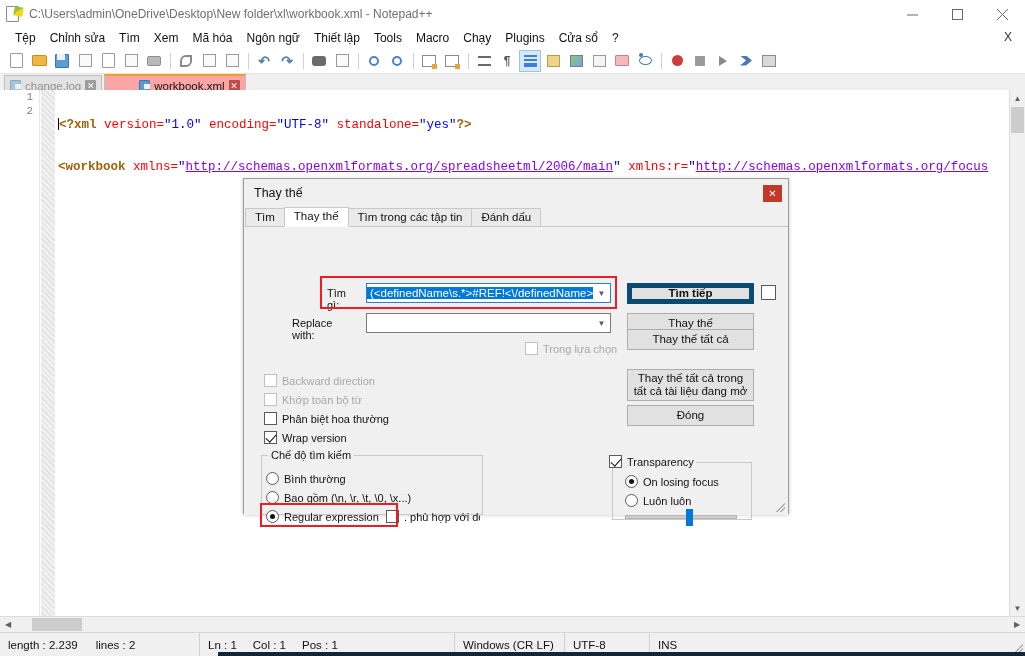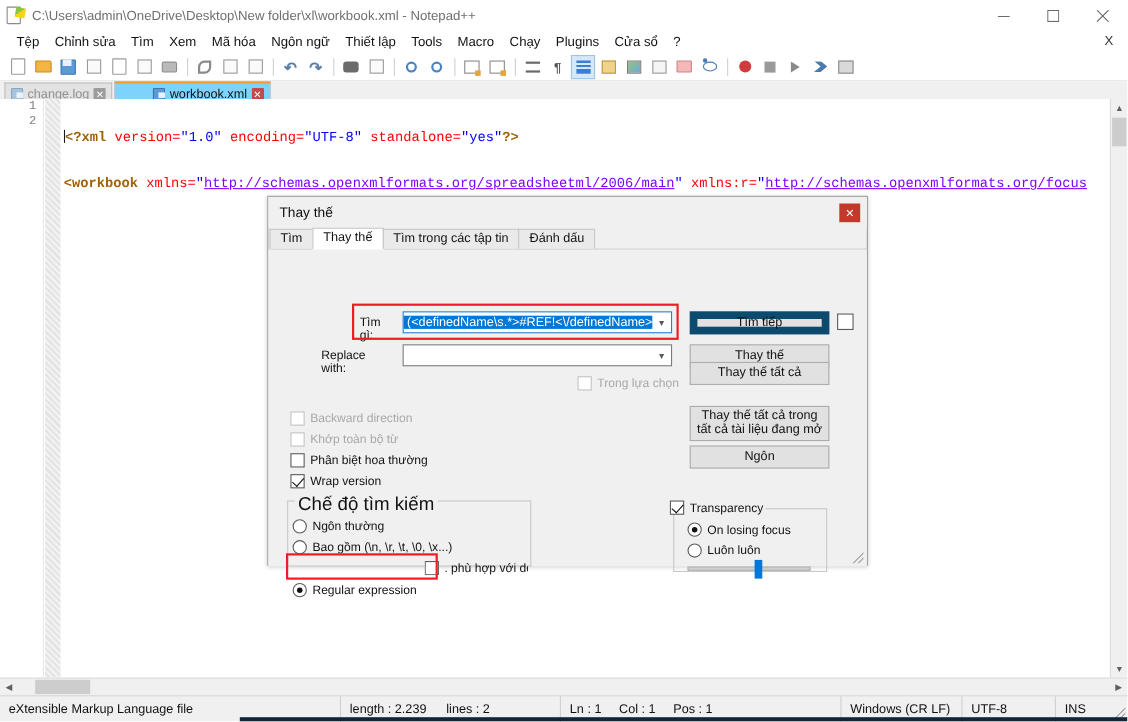--- a/index.html
+++ b/index.html
@@ -98,21 +98,21 @@
     height:22px; background:#f0f0f0; display:flex; align-items:flex-end;
     border-bottom:1px solid #b5b5b5; padding-left:4px;
   }
   .tab{
     height:20px; display:flex; align-items:center; gap:4px;
     padding:0 5px 0 5px; font-size:11.5px;
     background:#e2e2e2; border:1px solid #c0c0c0; border-bottom:none;
     margin-right:2px; color:#909090; position:relative;
   }
   .tab.active{
-    background:#7dd3fc; color:#111; border-top:2px solid #f0a030;
+    background:#fca5a5; color:#111; border-top:2px solid #f0a030;
     height:21px;
     padding-left:34px;
   }
   .tabicon{width:11px;height:11px;background:#5a9ad6;border:1px solid #3d76ad;border-radius:1px;position:relative;flex:none;}
   .tabicon:after{content:"";position:absolute;left:4px;top:3px;width:6px;height:5px;background:#eaf2fb;}
   .tabicon.gray{background:#a8c4dd;border-color:#8aa8c4;}
   .tabclose{
     width:11px;height:11px;background:#c14b4b;color:#fff;font-size:9px;
     display:flex;align-items:center;justify-content:center;border-radius:1px;
     font-family:"Liberation Sans",sans-serif;
@@ -235,21 +235,21 @@
   .combo .val.sel{background:#0078d7;color:#fff;}
   .combo .arrowbox{
     width:17px;height:18px;display:flex;align-items:center;justify-content:center;
     color:#5a5a5a;font-size:8px;border-left:0px;
   }
   .dbtn{
     background:#e1e1e1;border:1px solid #adadad;height:21px;
     font-size:11.5px;color:#111;display:flex;align-items:center;justify-content:center;
     text-align:center;line-height:1.15;
   }
-  .dbtn.primary{border:7px solid #0c4a6e;}
+  .dbtn.primary{border:5px solid #0c4a6e;font-weight:bold;}
   .cb{
     width:13px;height:13px;border:1px solid #5a5a5a;background:#fff;flex:none;
     position:relative;margin-right:5px;
   }
   .cb.dis{border-color:#c0c0c0;background:#fff;}
   .cb.checked:after{
     content:"";position:absolute;left:3px;top:0px;width:5px;height:9px;
     border:solid #111;border-width:0 1.6px 1.6px 0;transform:rotate(42deg);
   }
   .rb{
@@ -258,21 +258,21 @@
   }
   .rb.checked:after{
     content:"";position:absolute;left:3px;top:3px;width:5px;height:5px;
     border-radius:50%;background:#111;
   }
   .txtdis{color:#a8a8a8;}
   .grp{
     position:absolute;border:1px solid #c8c8c8;
   }
   .grp > .cap{
-    position:absolute;top:-7px;left:6px;background:#f0f0f0;padding:0 3px;font-size:17px;
+    position:absolute;top:-7px;left:6px;background:#f0f0f0;padding:0 3px;font-size:11px;
   }
   .hi-red{
     position:absolute;border:2px solid #ee1c25;pointer-events:none;
   }
   .slider{
     position:absolute;height:4px;background:#cfcfcf;border:1px solid #b4b4b4;
   }
   .slider .knob{
     position:absolute;top:-7px;width:7px;height:17px;background:#0078d7;
   }
@@ -465,21 +465,20 @@
 
 <div class="hscroll">
   <div class="arrow">◀</div>
   <div class="track">
     <div class="thumb"></div>
   </div>
   <div class="arrow">▶</div>
 </div>
 
 <div class="statusbar">
-  <div class="sb first">eXtensible Markup Language file</div>
   <div class="sb doc">
     <span>length : 2.239</span>
     <span>lines : 2</span>
   </div>
   <div class="sb pos">
     <span>Ln : 1</span>
     <span>Col : 1</span>
     <span>Pos : 1</span>
   </div>
   <div class="sb eol">Windows (CR LF)</div>
@@ -528,21 +527,21 @@
     </div>
 
     <div class="row" style="left:281px;top:115px;">
       <span class="cb dis"></span>
       <span class="lbl txtdis">Trong lựa chọn</span>
     </div>
     <div class="dbtn" style="position:absolute;left:383px;top:102px;width:127px;">Thay thế tất cả</div>
 
     <div class="dbtn" style="position:absolute;left:383px;top:142px;width:127px;height:32px;padding:0 4px;">Thay thế tất cả trong tất cả tài liệu đang mở</div>
 
-    <div class="dbtn" style="position:absolute;left:383px;top:178px;width:127px;">Ngôn</div>
+    <div class="dbtn" style="position:absolute;left:383px;top:178px;width:127px;">Đóng</div>
 
     <div class="row" style="left:20px;top:147px;">
       <span class="cb dis"></span>
       <span class="lbl txtdis">Backward direction</span>
     </div>
     <div class="row" style="left:20px;top:166px;">
       <span class="cb dis"></span>
       <span class="lbl txtdis">Khớp toàn bộ từ</span>
     </div>
     <div class="row" style="left:20px;top:185px;">
@@ -552,27 +551,27 @@
     <div class="row" style="left:20px;top:204px;">
       <span class="cb checked"></span>
       <span class="lbl">Wrap version</span>
     </div>
 
     <div class="grp" style="left:17px;top:228px;width:222px;height:60px;">
       <span class="cap">Chế độ tìm kiếm</span>
     </div>
     <div class="row" style="left:22px;top:245px;">
       <span class="rb"></span>
-      <span class="lbl">Ngôn thường</span>
+      <span class="lbl">Bình thường</span>
     </div>
     <div class="row" style="left:22px;top:264px;">
       <span class="rb"></span>
       <span class="lbl">Bao gồm (\n, \r, \t, \0, \x...)</span>
     </div>
-    <div class="row" style="left:22px;top:283px;margin-top:20px;">
+    <div class="row" style="left:22px;top:283px;">
       <span class="rb checked"></span>
       <span class="lbl">Regular expression</span>
     </div>
     <div class="row" style="left:142px;top:283px;overflow:hidden;width:94px;">
       <span class="cb"></span>
       <span class="lbl" style="white-space:nowrap;">. phù hợp với dòng</span>
     </div>
     <div class="hi-red" style="left:16px;top:276px;width:138px;height:24px;"></div>
 
     <div class="grp" style="left:368px;top:235px;width:140px;height:58px;"></div>

